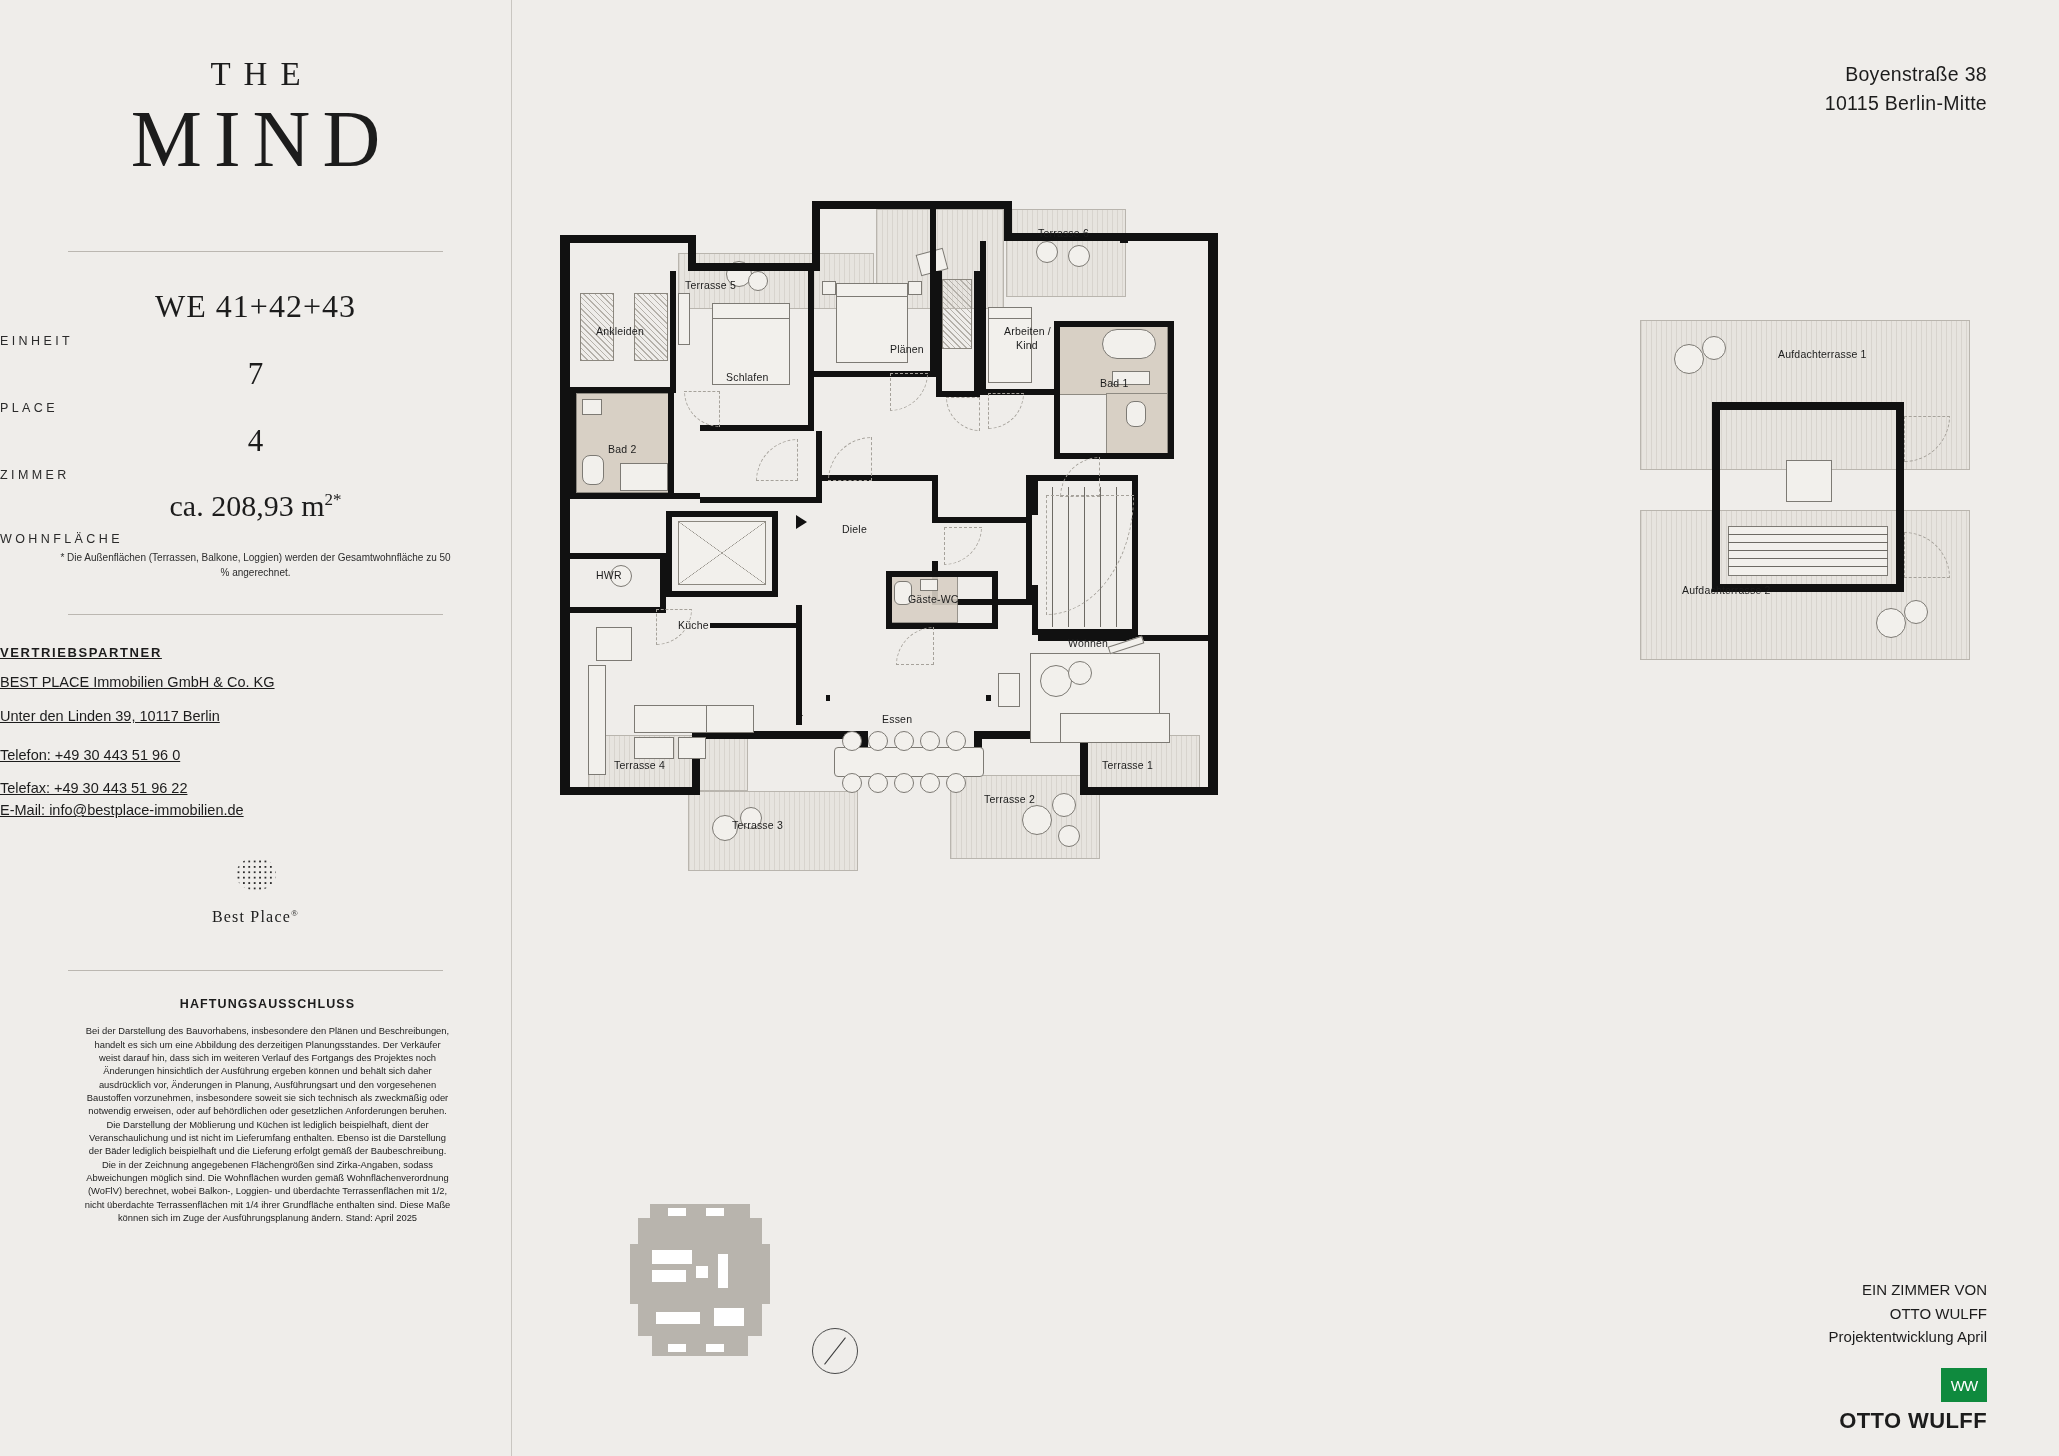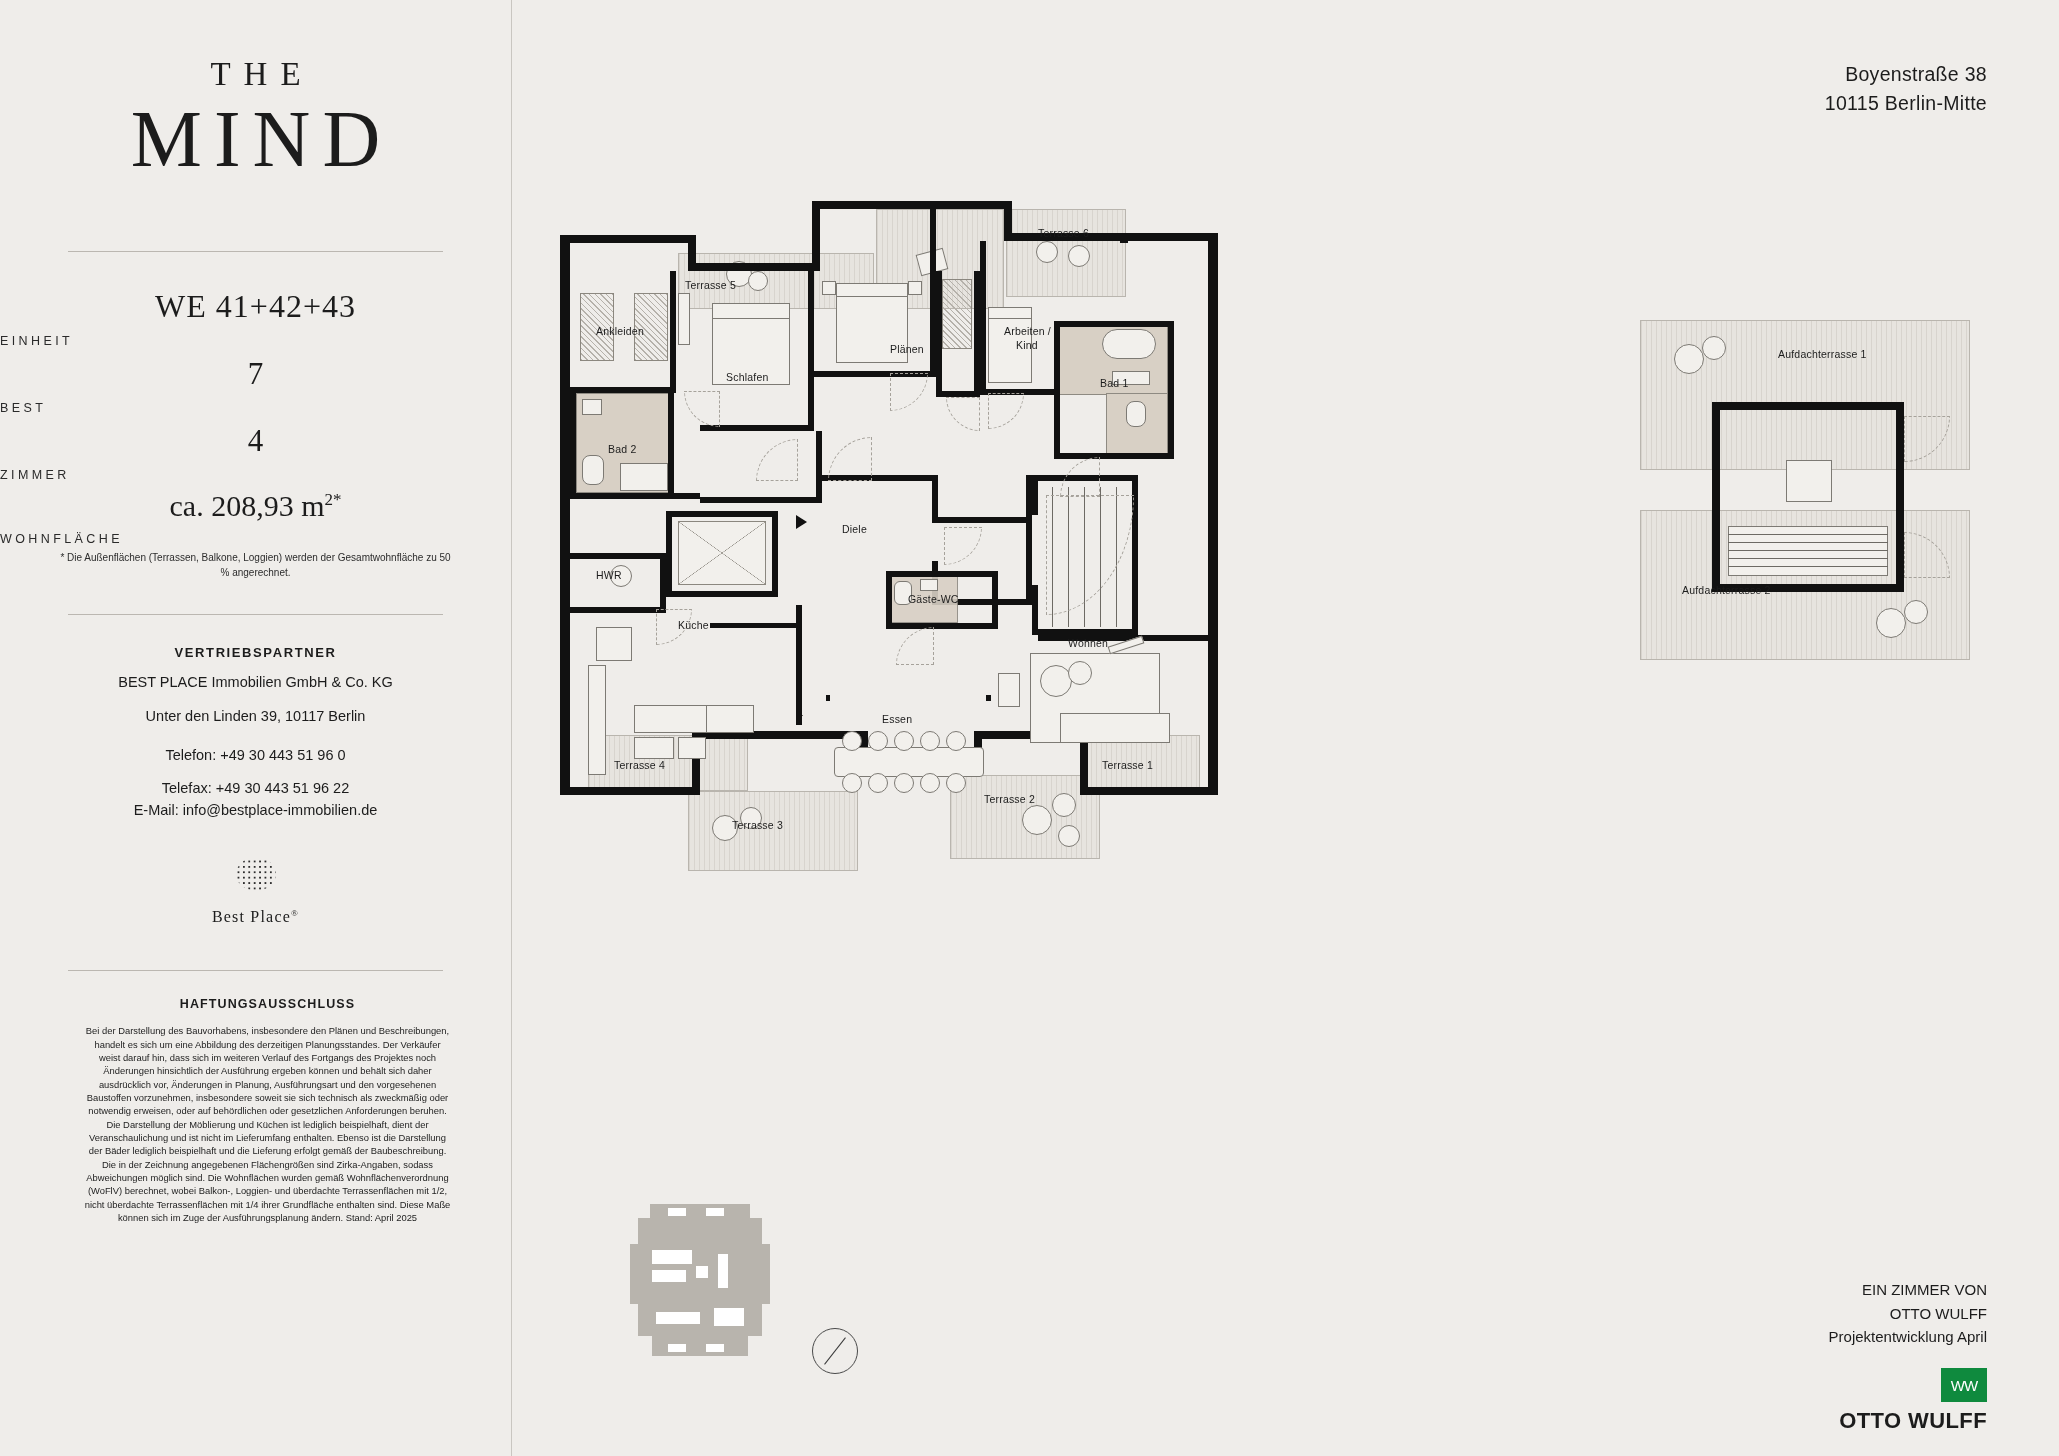--- a/index.html
+++ b/index.html
@@ -46,21 +46,21 @@
   .unitblock .area {
     font-family: "Liberation Serif", serif; font-size: 30px; margin-top: 30px;
   }
   .unitblock .area sup { font-size: 17px; vertical-align: super; }
   .footnote {
     font-size: 10px; line-height: 1.45; text-align: center;
     margin: 28px 60px 0 60px; color: #2c2c2c;
   }
   .rule.mid { margin-top: 34px; }
 
-  .partner { text-align: center; padding-top: 30px; }
+  .partner { text-align: left; padding-top: 30px; text-decoration: underline; }
   .partner .hdr { font-size: 13px; letter-spacing: 1.6px; font-weight: 700; }
   .partner .line { font-size: 14.5px; line-height: 1.5; margin-top: 12px; }
   .partner .contact { font-size: 14.5px; line-height: 1.55; margin-top: 16px; }
 
   .bplogo { text-align: center; margin-top: 26px; }
   .bpdots {
     width: 62px; height: 52px; margin: 0 auto;
     background-image: radial-gradient(#2b2b2b 1.15px, transparent 1.3px);
     background-size: 5.4px 5.4px;
     -webkit-mask-image: radial-gradient(ellipse 50% 50% at 50% 50%, #000 62%, transparent 66%);
@@ -154,21 +154,21 @@
       <div class="the">THE</div>
       <div class="mind">MIND</div>
     </div>
 
     <div class="rule top"></div>
 
     <div class="unitblock">
       <div class="big">WE 41+42+43</div>
       <div class="lbl">EINHEIT</div>
       <div class="num">7</div>
-      <div class="lbl">BEST</div>
+      <div class="lbl">PLACE</div>
       <div class="num">4</div>
       <div class="lbl">ZIMMER</div>
       <div class="area">
         <span>ca. 208,93 m</span><sup>2*</sup>
       </div>
       <div class="lbl">WOHNFLÄCHE</div>
     </div>
 
     <div class="footnote">* Die Außenflächen (Terrassen, Balkone, Loggien) werden der Gesamtwohnfläche zu 50 % angerechnet.</div>
 

